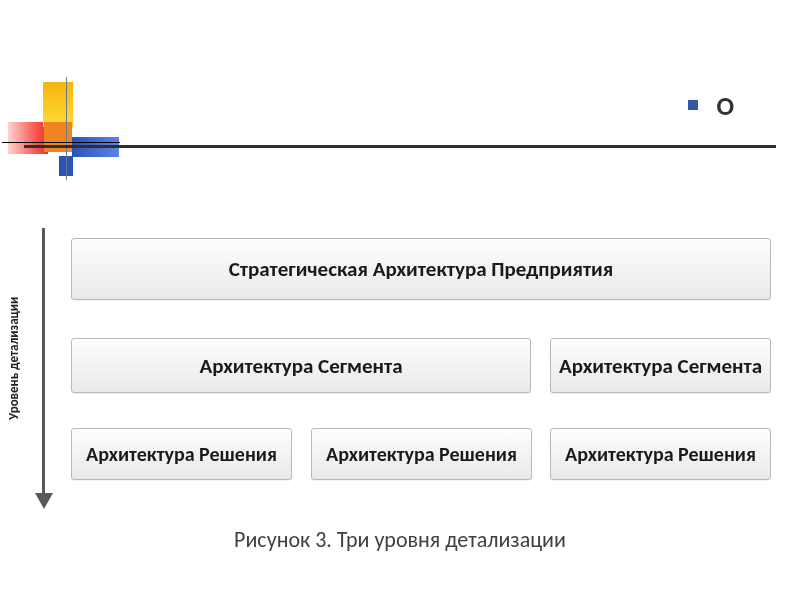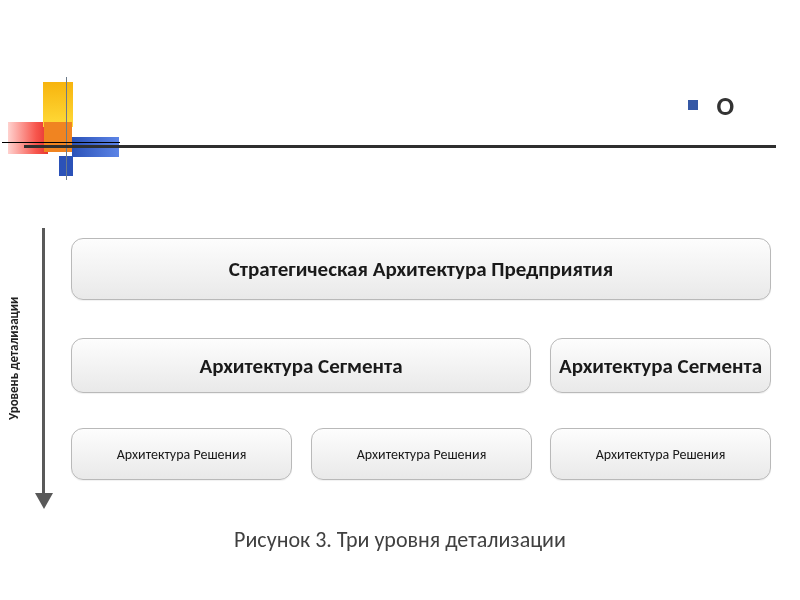--- a/index.html
+++ b/index.html
@@ -26,23 +26,23 @@
   .diagram{position:absolute;left:0;top:210px;width:800px;height:360px}
 
   .arrow-wrap{position:absolute;left:6px;top:18px;width:52px;height:290px}
   .arrow-line{position:absolute;left:36px;top:0;width:3px;height:270px;background:#595959}
   .arrow-head{position:absolute;left:29px;top:265px;width:0;height:0;
     border-left:9px solid transparent;border-right:9px solid transparent;border-top:16px solid #595959}
   .vlabel{position:absolute;left:0;top:0;width:30px;height:260px;transform:rotate(180deg);
     writing-mode:vertical-rl;font-size:13px;font-weight:700;color:#222;text-align:center}
 
   .box{position:absolute;background:linear-gradient(180deg,#fdfdfd 0%,#f3f3f3 50%,#e9e9e9 100%);
-    border:1px solid #b9b9b9;border-radius:12px;display:flex;align-items:center;justify-content:center;
+    border:1px solid #b9b9b9;border-radius:3px;display:flex;align-items:center;justify-content:center;
     font-size:21px;font-weight:700;color:#1a1a1a;box-shadow:0 1px 1px rgba(0,0,0,.06);padding:0 6px;box-sizing:border-box}
-  .box.sm{font-size:14px;font-weight:400}
+  .box.sm{font-size:20px;font-weight:700}
 
   .caption{position:absolute;left:0;top:526px;width:800px;text-align:center;
     font-size:22px;color:#404040;font-weight:400}
 </style>
 </head>
 <body>
 
 <div class="slide">
 
   <div class="logo">

